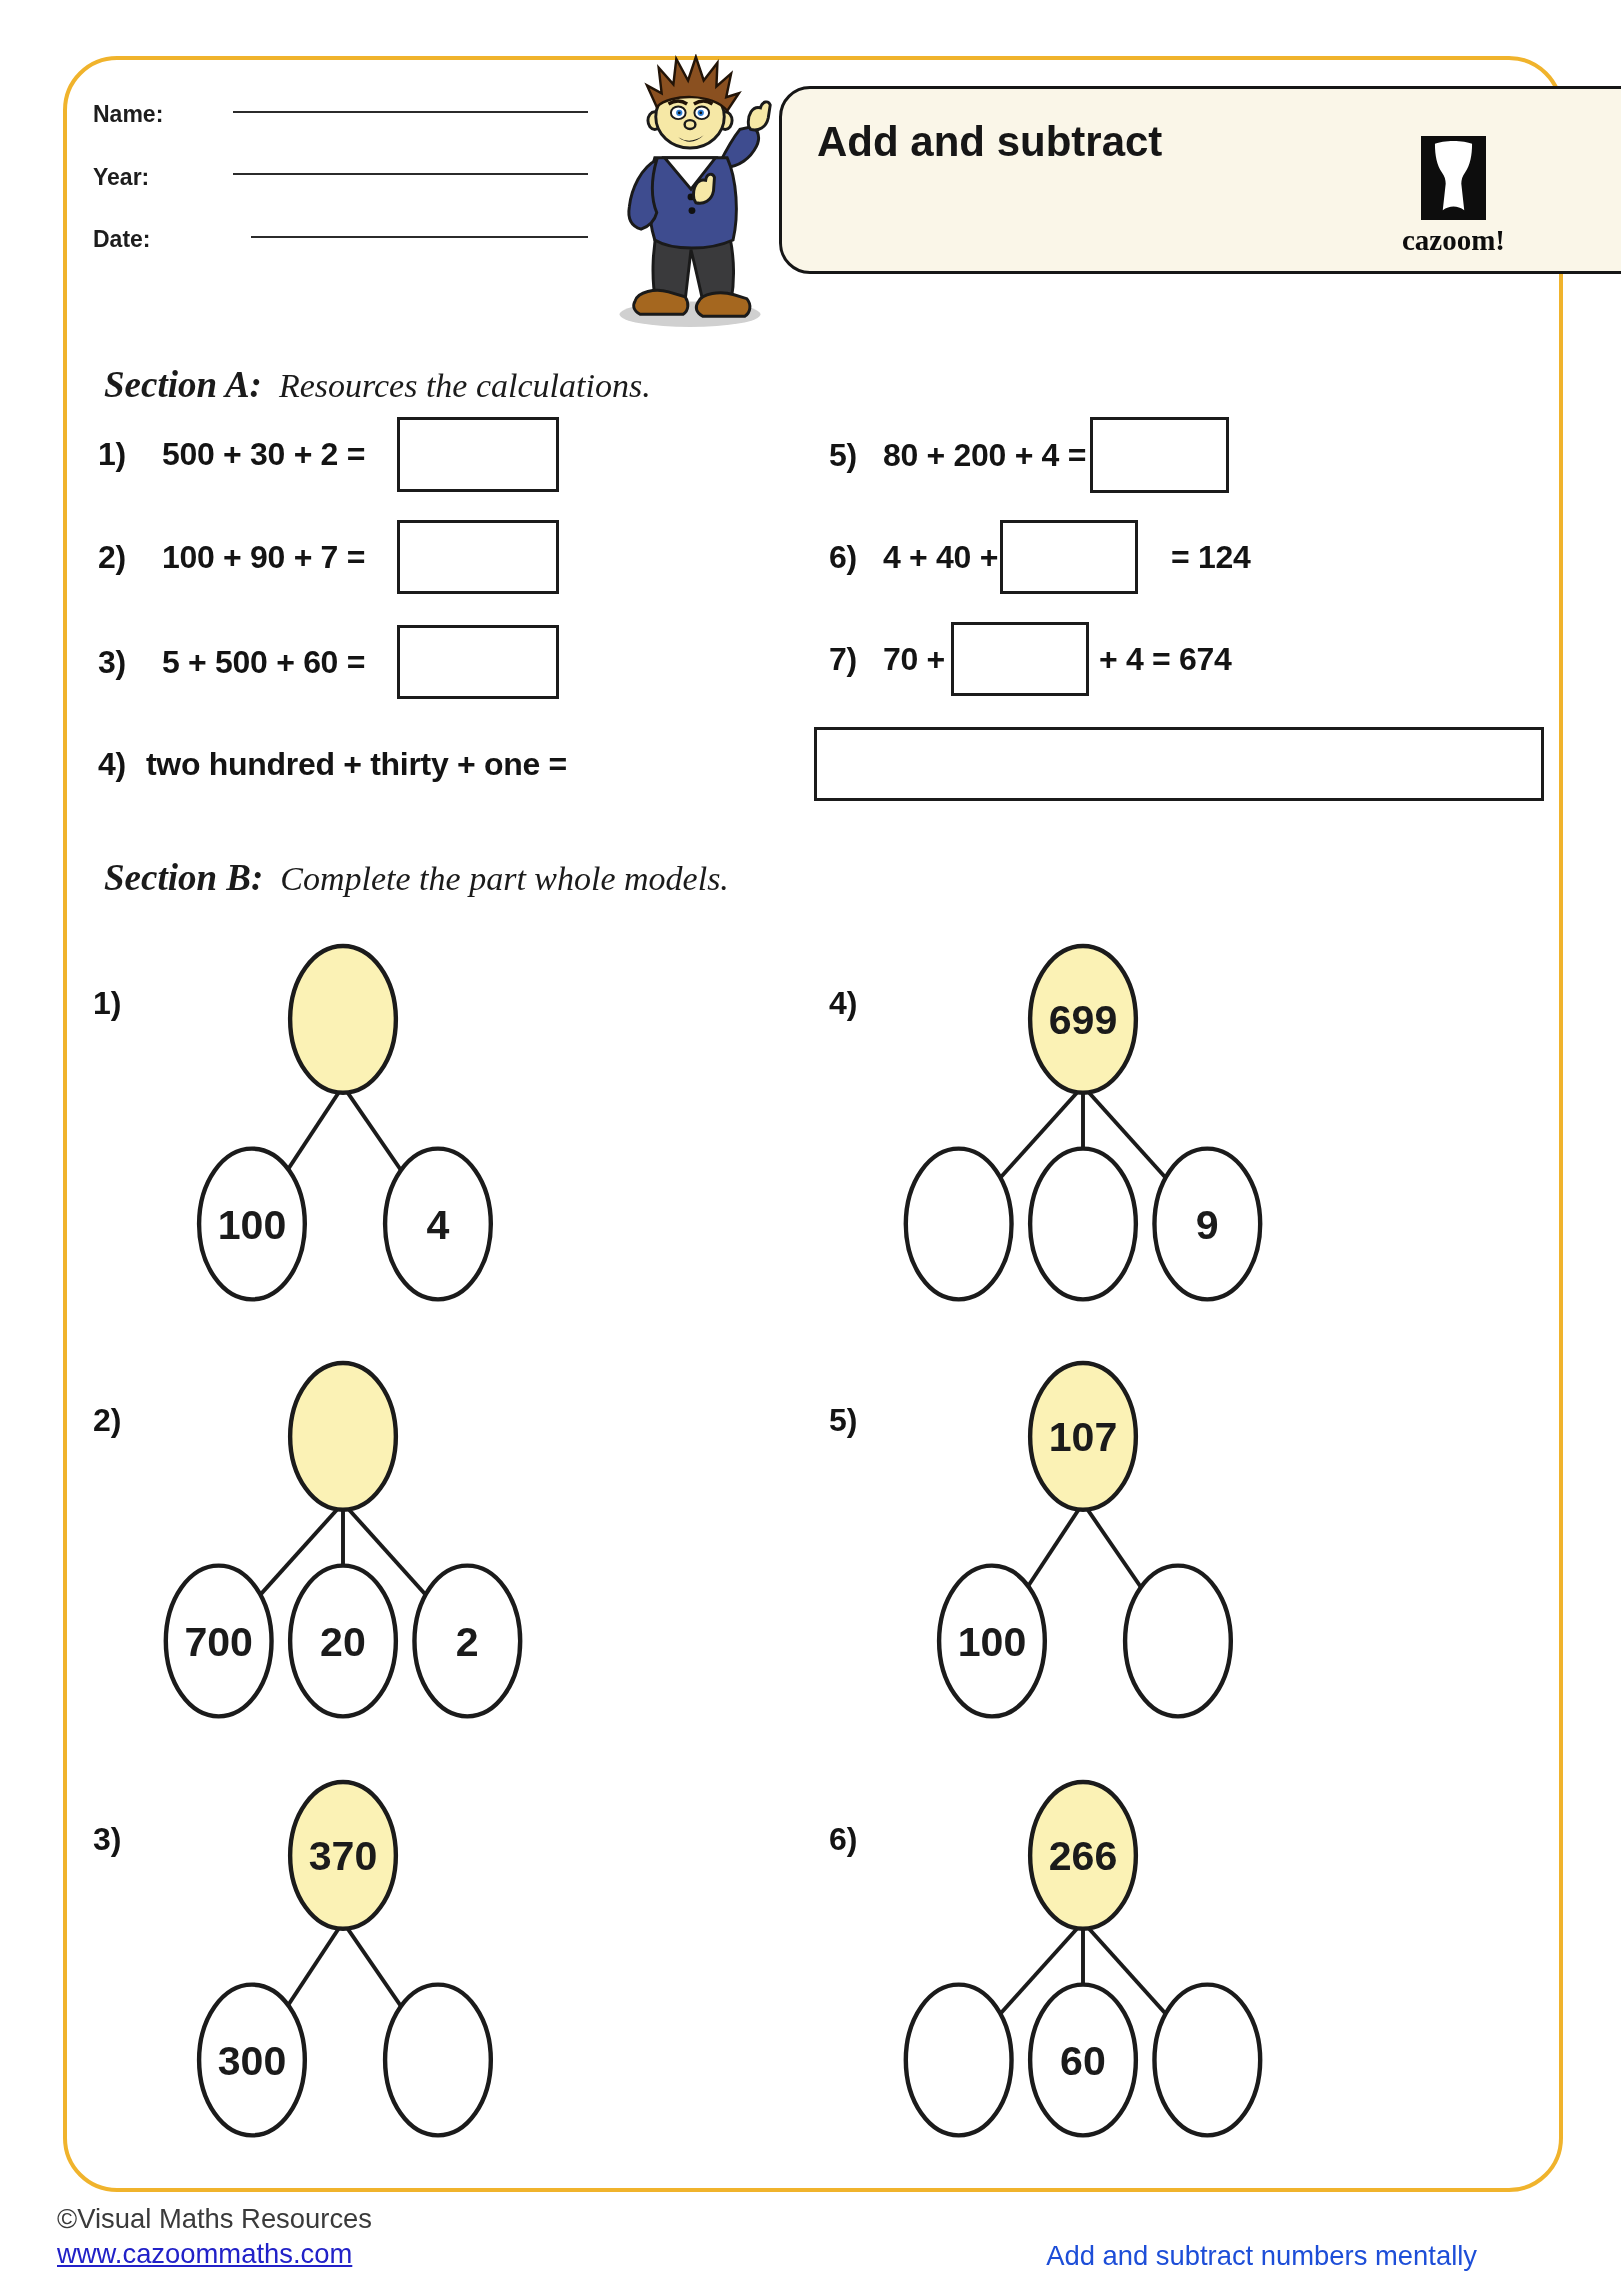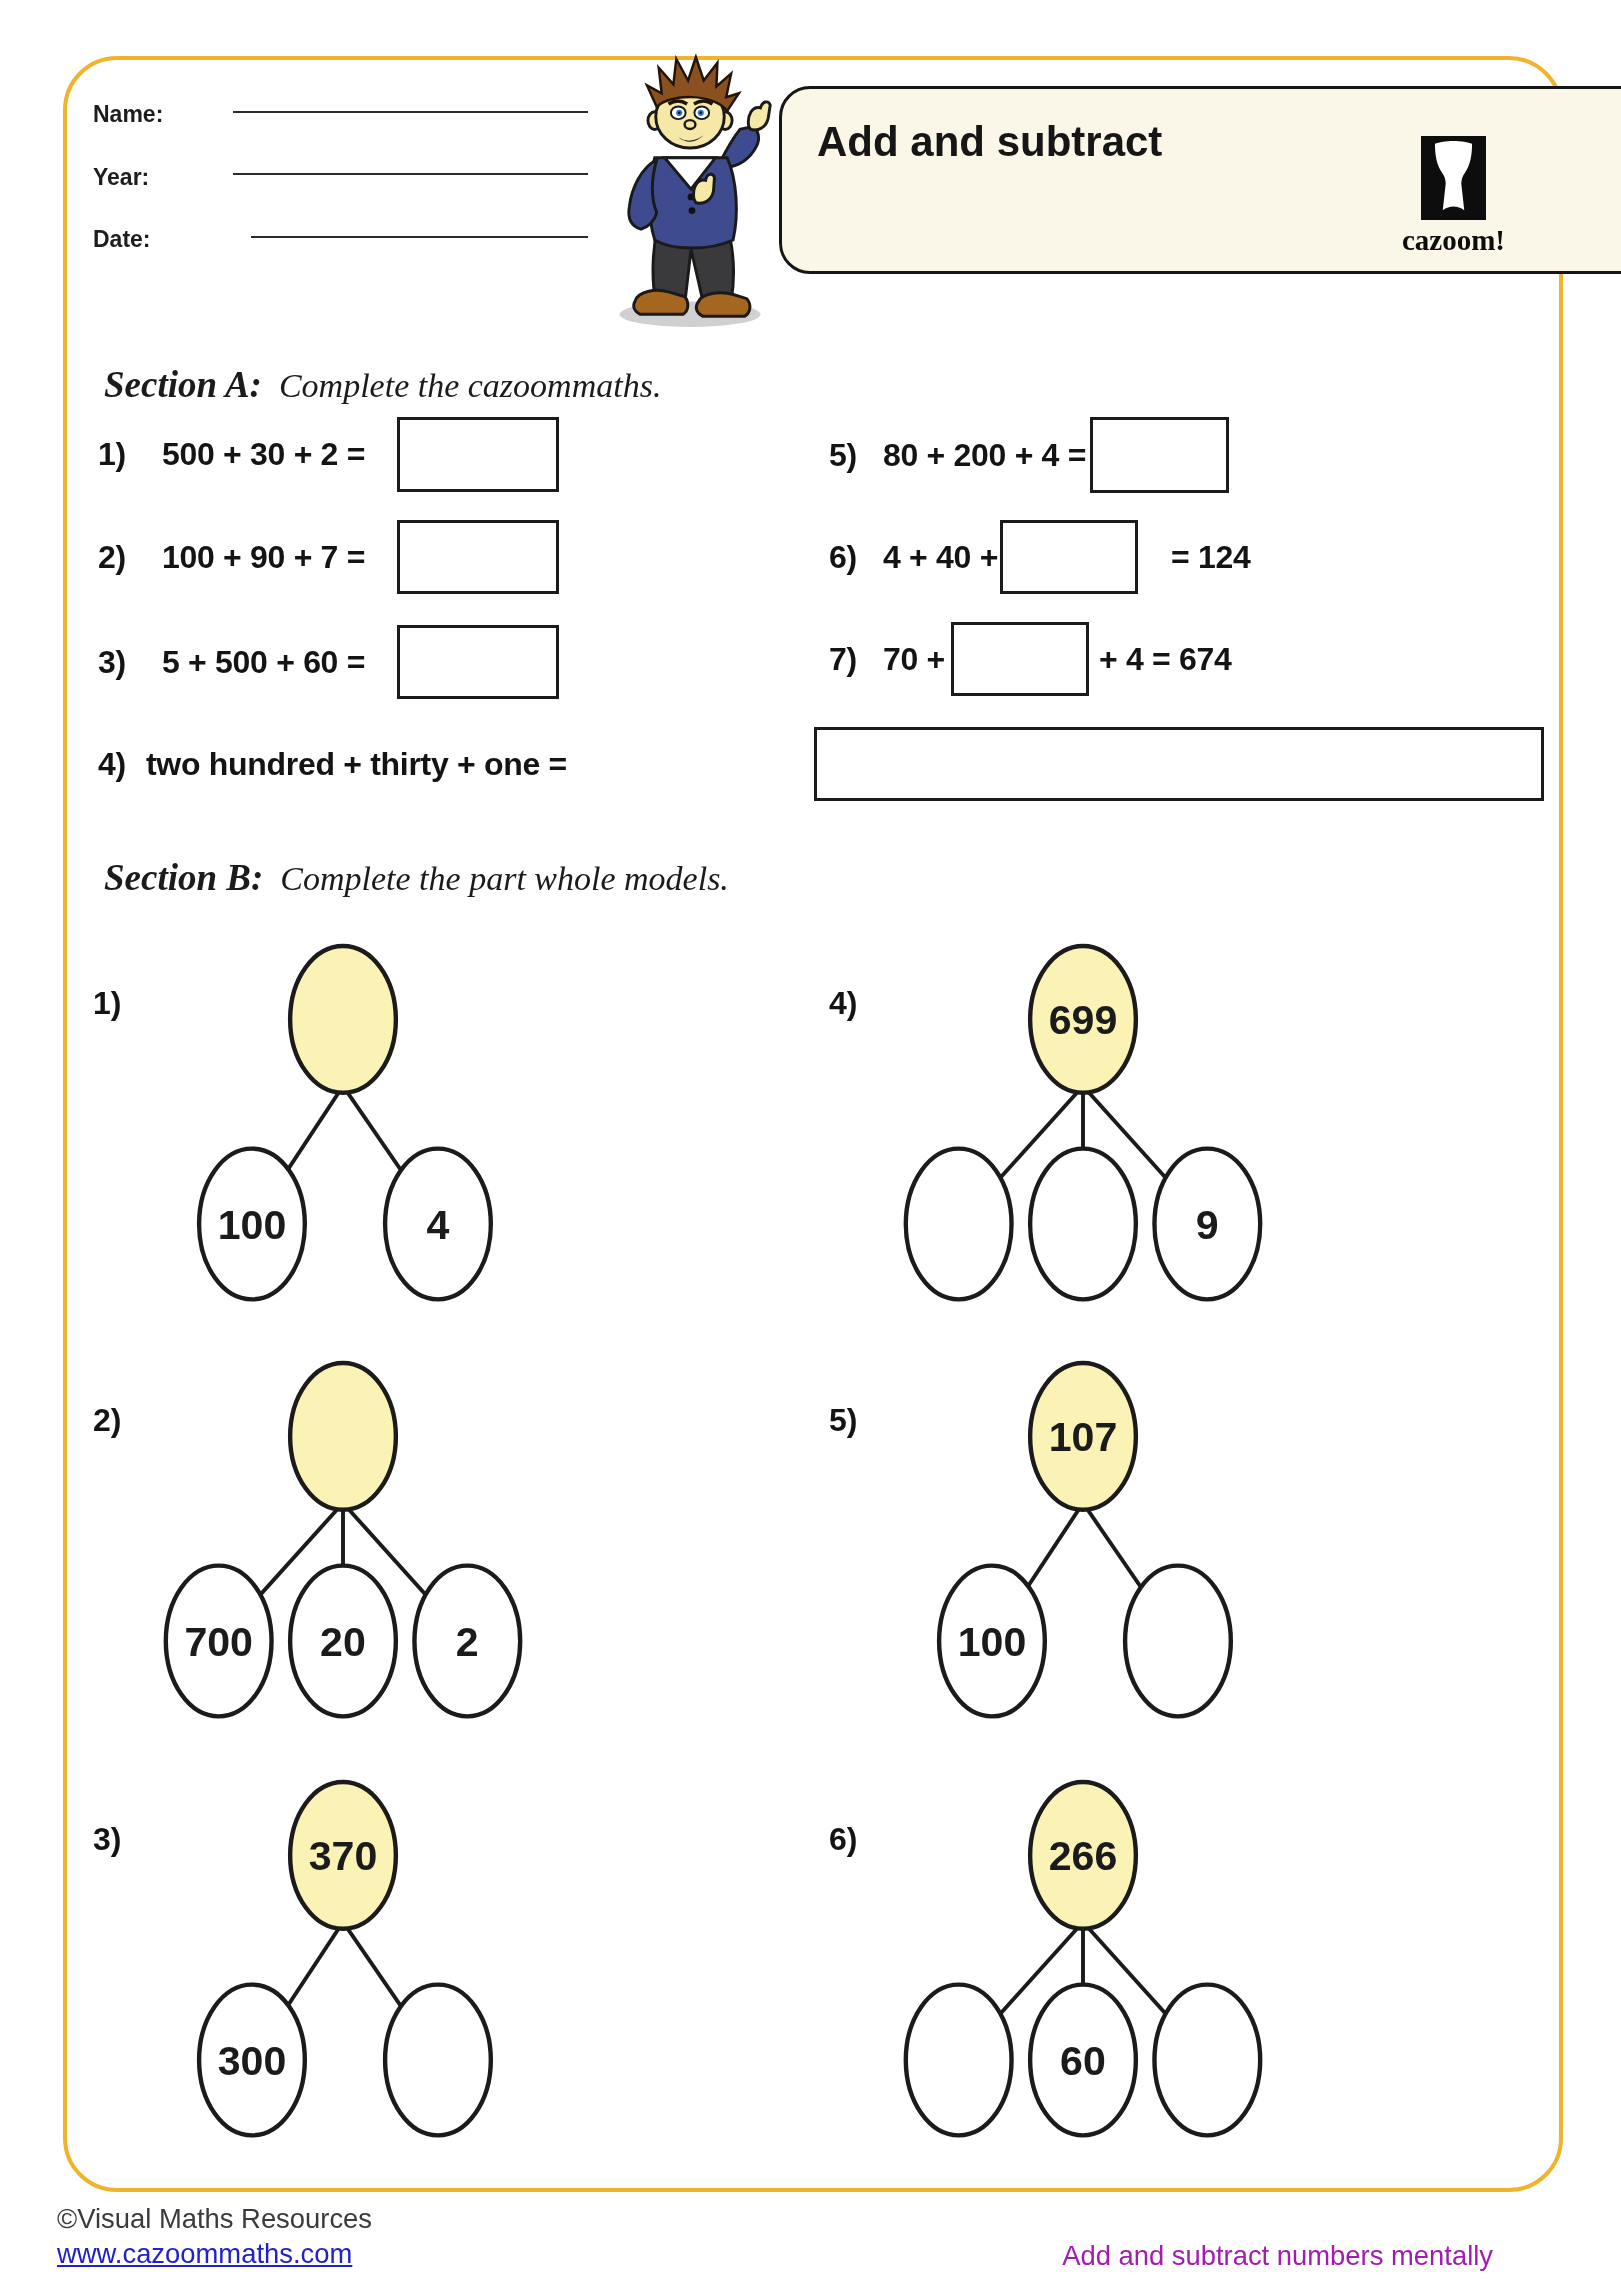--- a/index.html
+++ b/index.html
@@ -28,21 +28,21 @@
   .qnum,.qpre,.qpost{position:absolute;display:flex;align-items:center;
       font-weight:700;font-size:32px;letter-spacing:-0.3px;color:#141414;white-space:pre;}
   .abox{position:absolute;border:3.9px solid #1b1b1b;background:#ffffff;box-sizing:border-box;}
   
   .mnum{position:absolute;font-weight:700;font-size:32px;color:#141414;}
   .modelsvg{position:absolute;}
   
   .f-credit{position:absolute;left:57px;top:2203px;font-size:27.4px;color:#3a3a3a;}
   .f-link{position:absolute;left:57px;top:2238px;font-size:27.4px;color:#2121C8;
           text-decoration:underline;cursor:pointer;}
-  .f-right{position:absolute;right:128px;top:2240px;font-size:27.4px;color:#a21caf;}
+  .f-right{position:absolute;right:144px;top:2240px;font-size:27.4px;color:#1d4ed8;}
 </style>
 </head>
 <body>
 
 <div class="frame"></div>
 
 <div class="hlabel" style="left:93px;top:101px;">Name:</div>
 <div class="hlabel" style="left:93px;top:164px;">Year:</div>
 <div class="hlabel" style="left:93px;top:226px;">Date:</div>
 <div class="hline" style="left:233px;top:111px;width:355px;"></div>
@@ -98,21 +98,21 @@
   </div>
   <div class="logorect">
     <svg width="65" height="84" viewBox="0 0 66 86">
       <path d="M14 8 C22 4 44 4 52 8 C52 20 50 30 45 37 C42 41 41 45 41 49 L44 76 C37 71 29 71 22 76 L25 49 C25 45 24 41 21 37 C16 30 14 20 14 8 Z" fill="#ffffff"></path>
     </svg>
   </div>
   <div class="logotext">cazoom!</div>
 </div>
 
 <div class="sechead" style="left:96px;top:345px;">
-  <span class="h">Section A:</span><span class="i">  <span>Complete the cazoommaths.</span></span>
+  <span class="h">Section A:</span><span class="i">  <span>Resources the calculations.</span></span>
 </div>
 
 <div id="sectionA">
     <div class="qnum" style="left: 98px; top: 417px; height: 75px;">1)</div>
     <div class="qpre" style="left: 162px; top: 417px; height: 75px;">500 + 30 + 2 =</div>
     <div class="abox" style="left: 397px; top: 417px; width: 162px; height: 75px;"></div>
     <div class="qnum" style="left: 98px; top: 520px; height: 74px;">2)</div>
     <div class="qpre" style="left: 162px; top: 520px; height: 74px;">100 + 90 + 7 =</div>
     <div class="abox" style="left: 397px; top: 520px; width: 162px; height: 74px;"></div>
     <div class="qnum" style="left: 98px; top: 625px; height: 74px;">3)</div>

